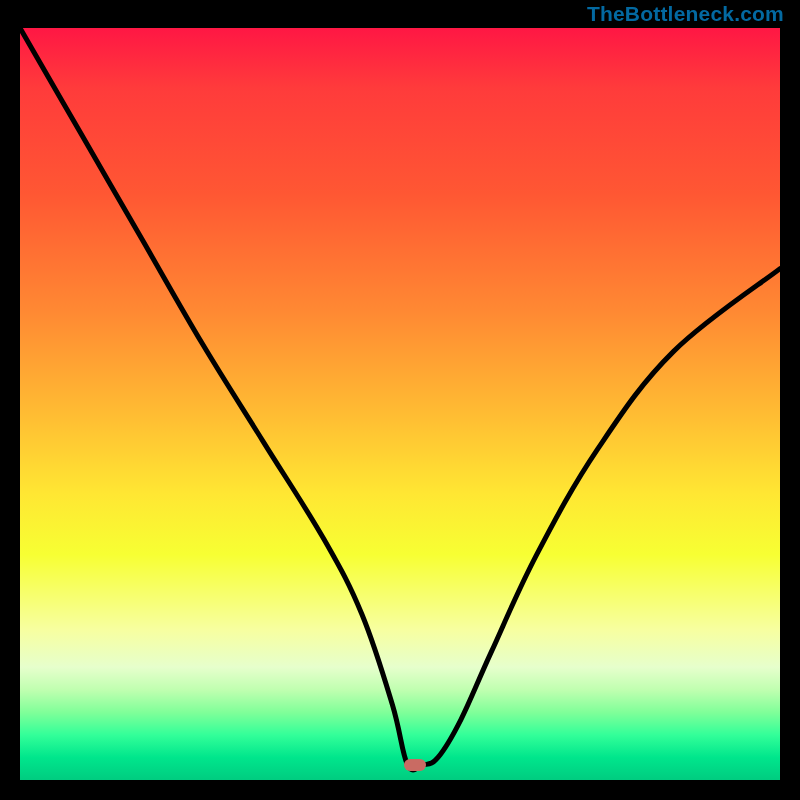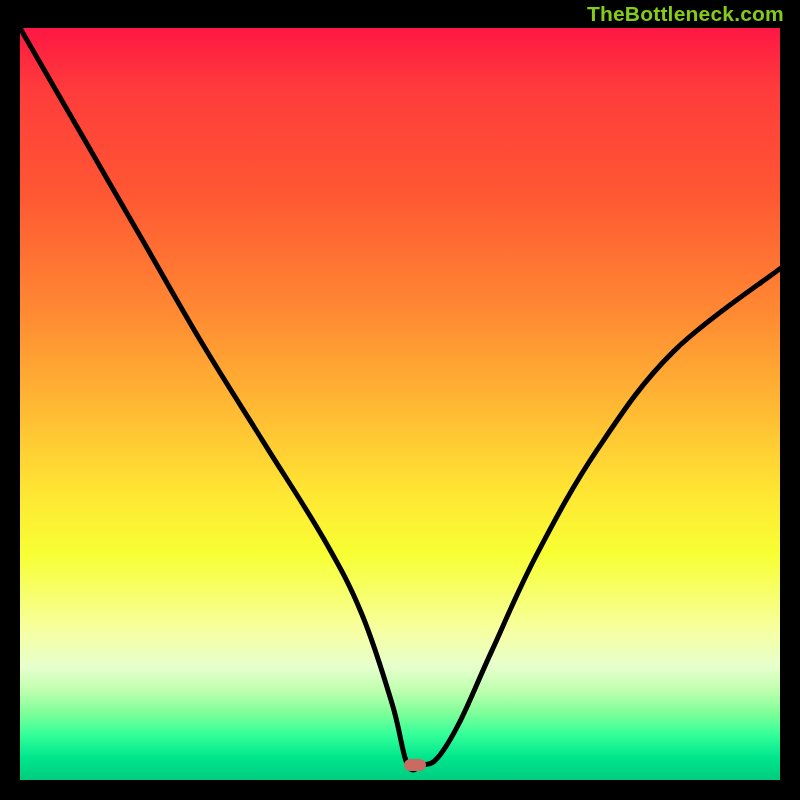--- a/index.html
+++ b/index.html
@@ -14,21 +14,21 @@
   .frame {
     position: relative;
     width: 800px;
     height: 800px;
     background: #000;
   }
   .watermark {
     position: absolute;
     top: 2px;
     right: 16px;
-    color: #84cc16;
+    color: #0369a1;
     font-size: 21px;
     font-weight: 600;
     letter-spacing: 0.2px;
     user-select: none;
   }
   .plot {
     position: absolute;
     left: 20px;
     top: 28px;
     width: 760px;

